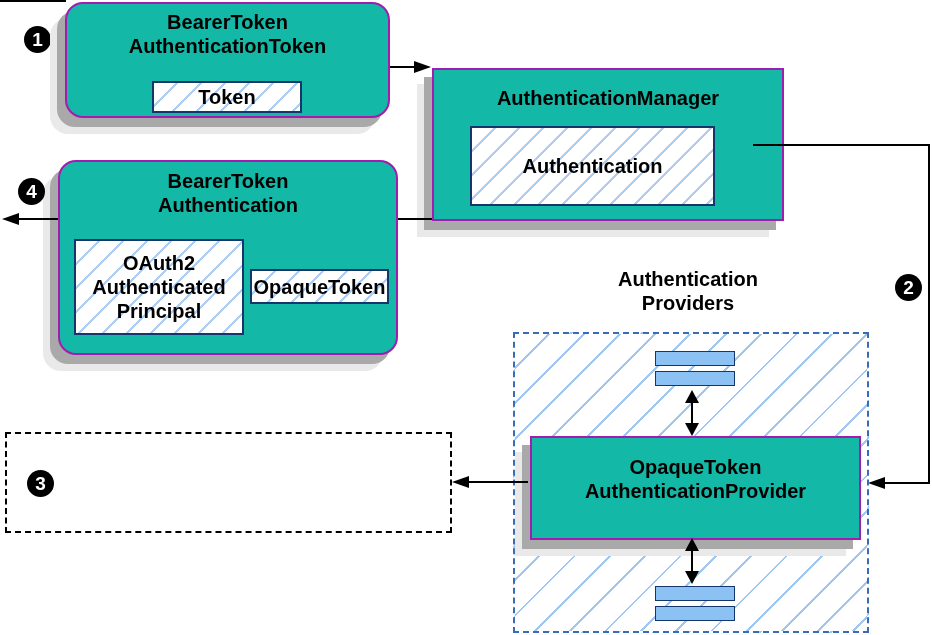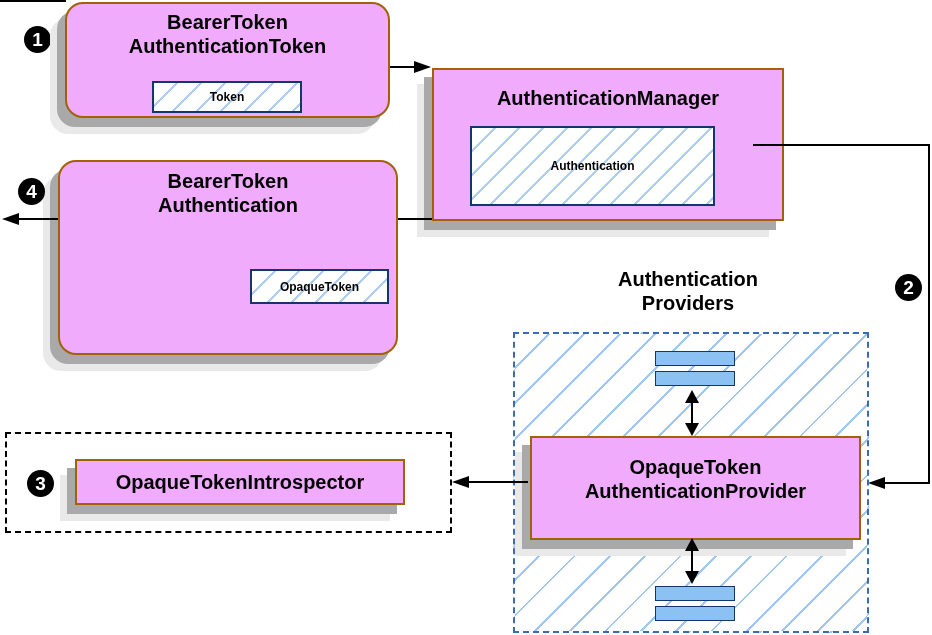--- a/index.html
+++ b/index.html
@@ -12,22 +12,22 @@
     position: relative;
     width: 932px;
     height: 635px;
     background: #ffffff;
     overflow: hidden;
   }
 
   
   .bluebox {
     position: absolute;
-    background: #f0abfc;
-    border: 2px solid #a16207;
+    background: #14b8a6;
+    border: 2px solid #a21caf;
     box-sizing: border-box;
     box-shadow: -8px 9px 0 #a9a9a9, -15px 16px 0 #e9e9e9;
   }
   .rounded { border-radius: 18px; }
 
   .box-title {
     width: 100%;
     text-align: center;
     font-weight: bold;
     font-size: 20px;
@@ -40,21 +40,21 @@
   .hatch-chip {
     position: absolute;
     background: repeating-linear-gradient(135deg, rgba(255,255,255,0) 0 15px, #aecdf0 15px 17px), #ffffff;
     border: 2px solid #14366b;
     box-sizing: border-box;
     display: flex;
     align-items: center;
     justify-content: center;
     text-align: center;
     font-weight: bold;
-    font-size: 12px;
+    font-size: 20px;
     line-height: 24px;
     color: #000;
     white-space: pre-line;
   }
 
   
   .providers-container {
     position: absolute;
     background: repeating-linear-gradient(135deg, rgba(255,255,255,0) 0 23px, #9fc7f1 23px 25px), #ffffff;
     border: 2px dashed #3a6cb5;
@@ -159,30 +159,30 @@
 
     <div class="stack-bar" style="left:140px; top:252px;"></div>
     <div class="stack-bar" style="left:140px; top:272px;"></div>
   </div>
 
   <div class="hline" style="left:469px; top:481px; width:59px;"></div>
   <div class="tri tri-left" style="left:452px; top:476px;"></div>
 
   <div class="introspector-container" style="left:5px; top:432px; width:447px; height:101px;">
     <div class="step-badge" style="left:20px; top:36px;">3</div>
-    <div class="bluebox" style="left:68px; top:25px; width:330px; height:46px; display:flex; align-items:center; justify-content:center;">
-      <div class="box-title">OpaqueTokenIntrospector</div>
-    </div>
   </div>
 
   <div class="hline" style="left:398px; top:218px; width:34px;"></div>
 
   <div class="bluebox rounded" style="left:58px; top:160px; width:340px; height:195px;">
     <div class="box-title" style="margin-top:7px;">BearerToken
 Authentication</div>
+    <div class="hatch-chip" style="left:14px; top:77px; width:170px; height:96px;">OAuth2
+Authenticated
+Principal</div>
     <div class="hatch-chip" style="left:190px; top:107px; width:139px; height:35px;">OpaqueToken</div>
   </div>
 
   <div class="hline" style="left:18px; top:218px; width:40px;"></div>
   <div class="tri tri-left" style="left:2px; top:213px;"></div>
   <div class="step-badge" style="left:18px; top:178px;">4</div>
 
 </div>
 
 </body></html>

